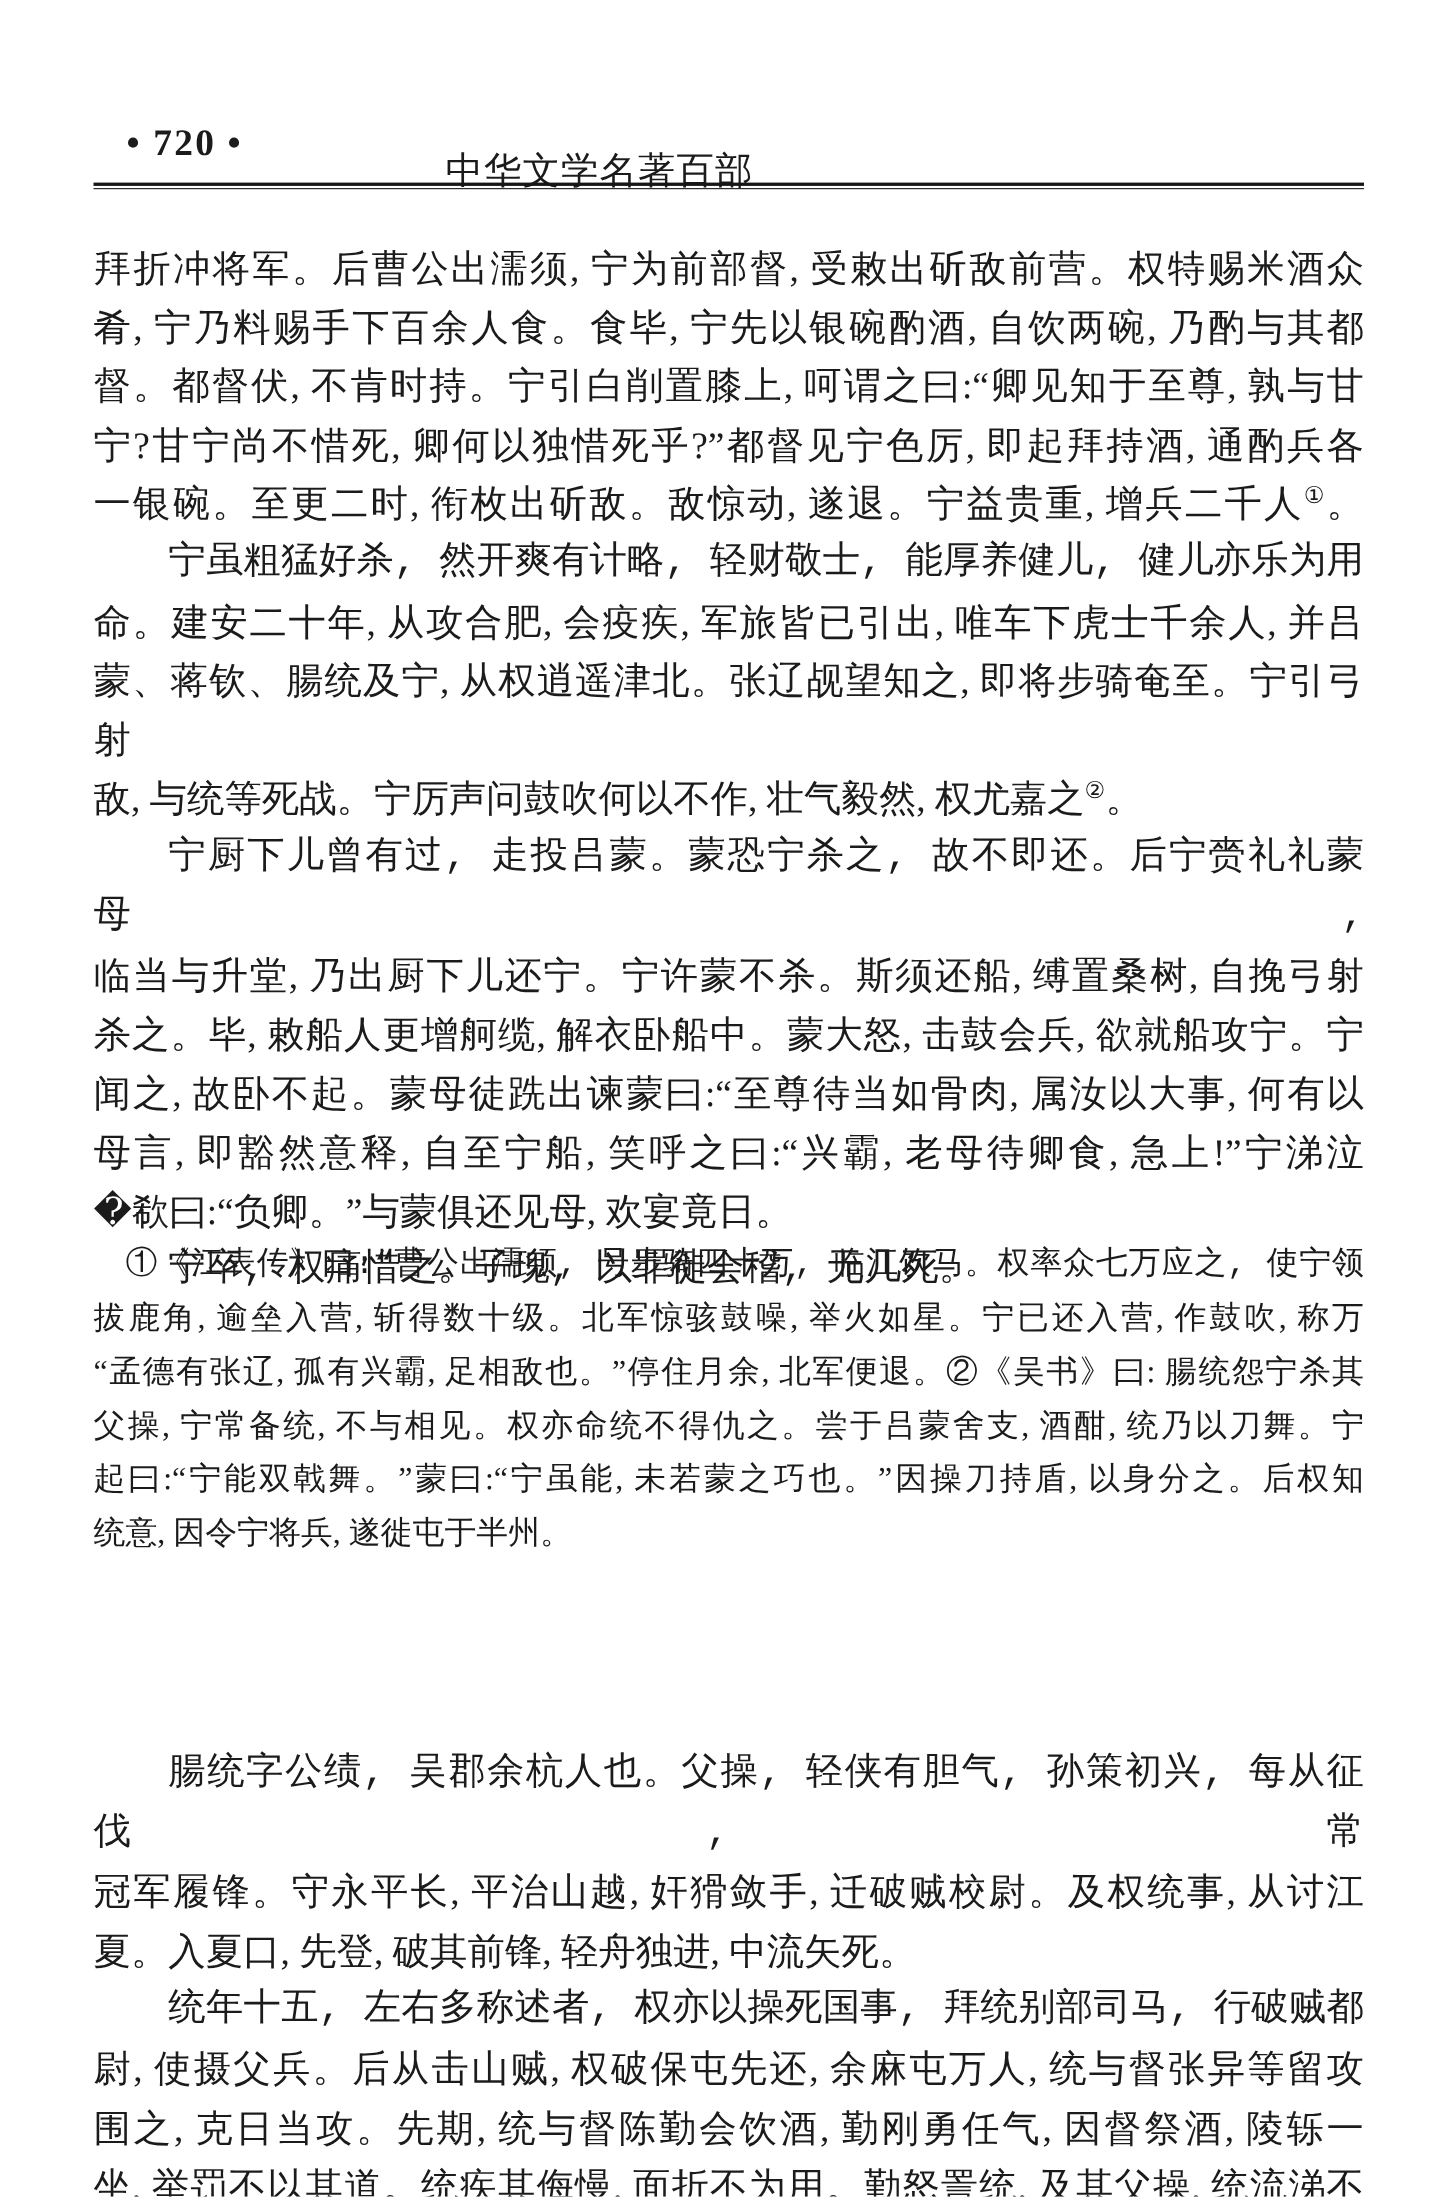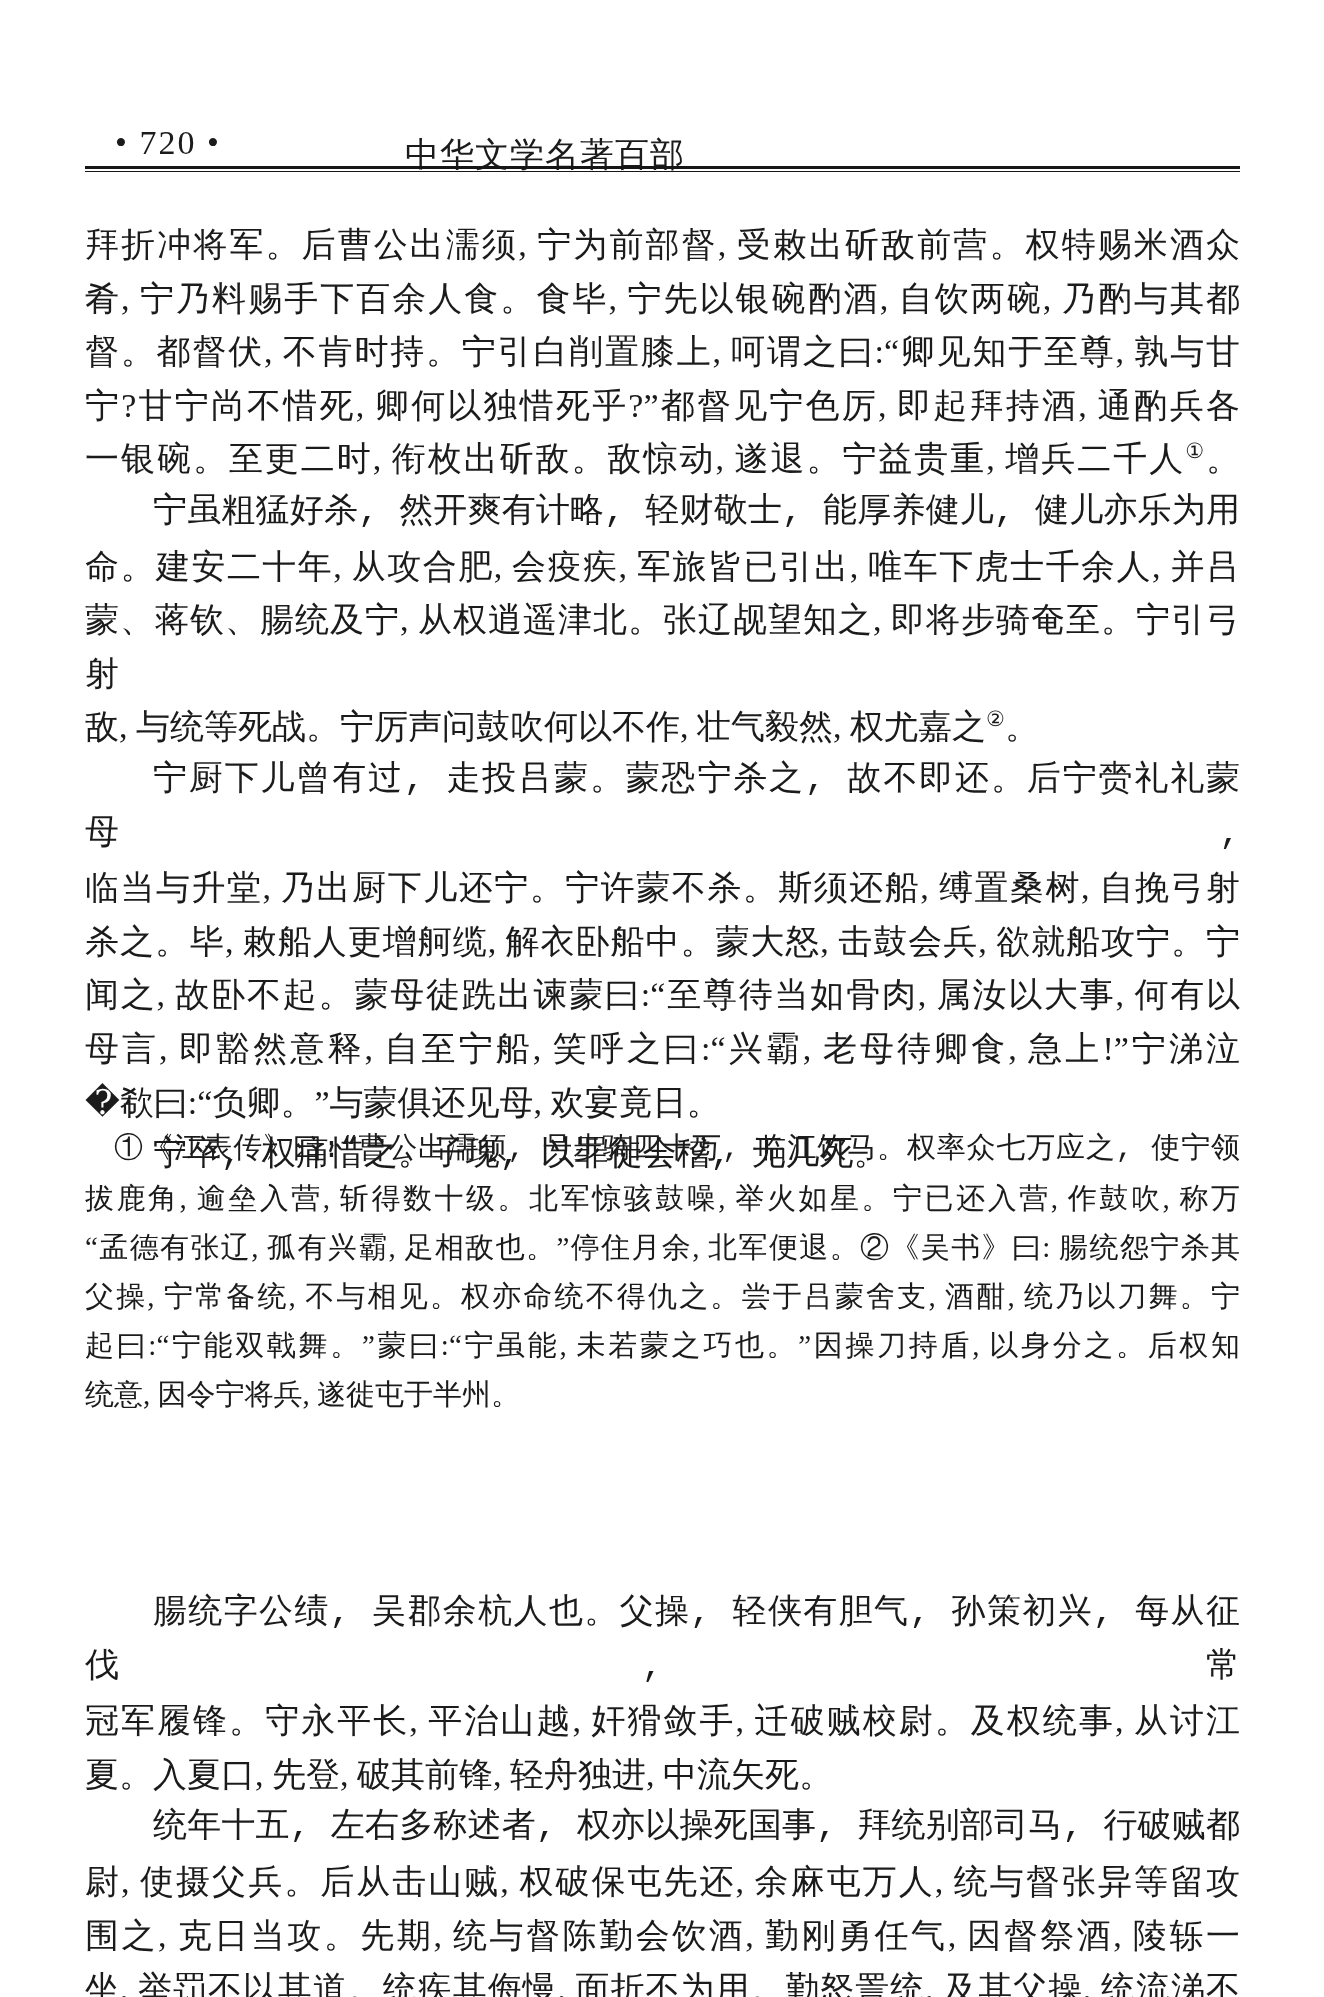--- a/index.html
+++ b/index.html
@@ -22,24 +22,25 @@
     width: 1155px;
   }
   
   .page-header {
     top: 100px;
     height: 54px;
   }
   .page-number {
     position: absolute;
     left: 30px;
-    top: 24px;
+    top: 12px;
     font-size: 34px;
     letter-spacing: 2px;
     white-space: nowrap;
+    font-weight: bold;
   }
   .book-title {
     position: absolute;
     left: 320px;
     top: 8px;
     font-size: 34px;
     letter-spacing: 1px;
     white-space: nowrap;
     margin-top: 24px;
   }

